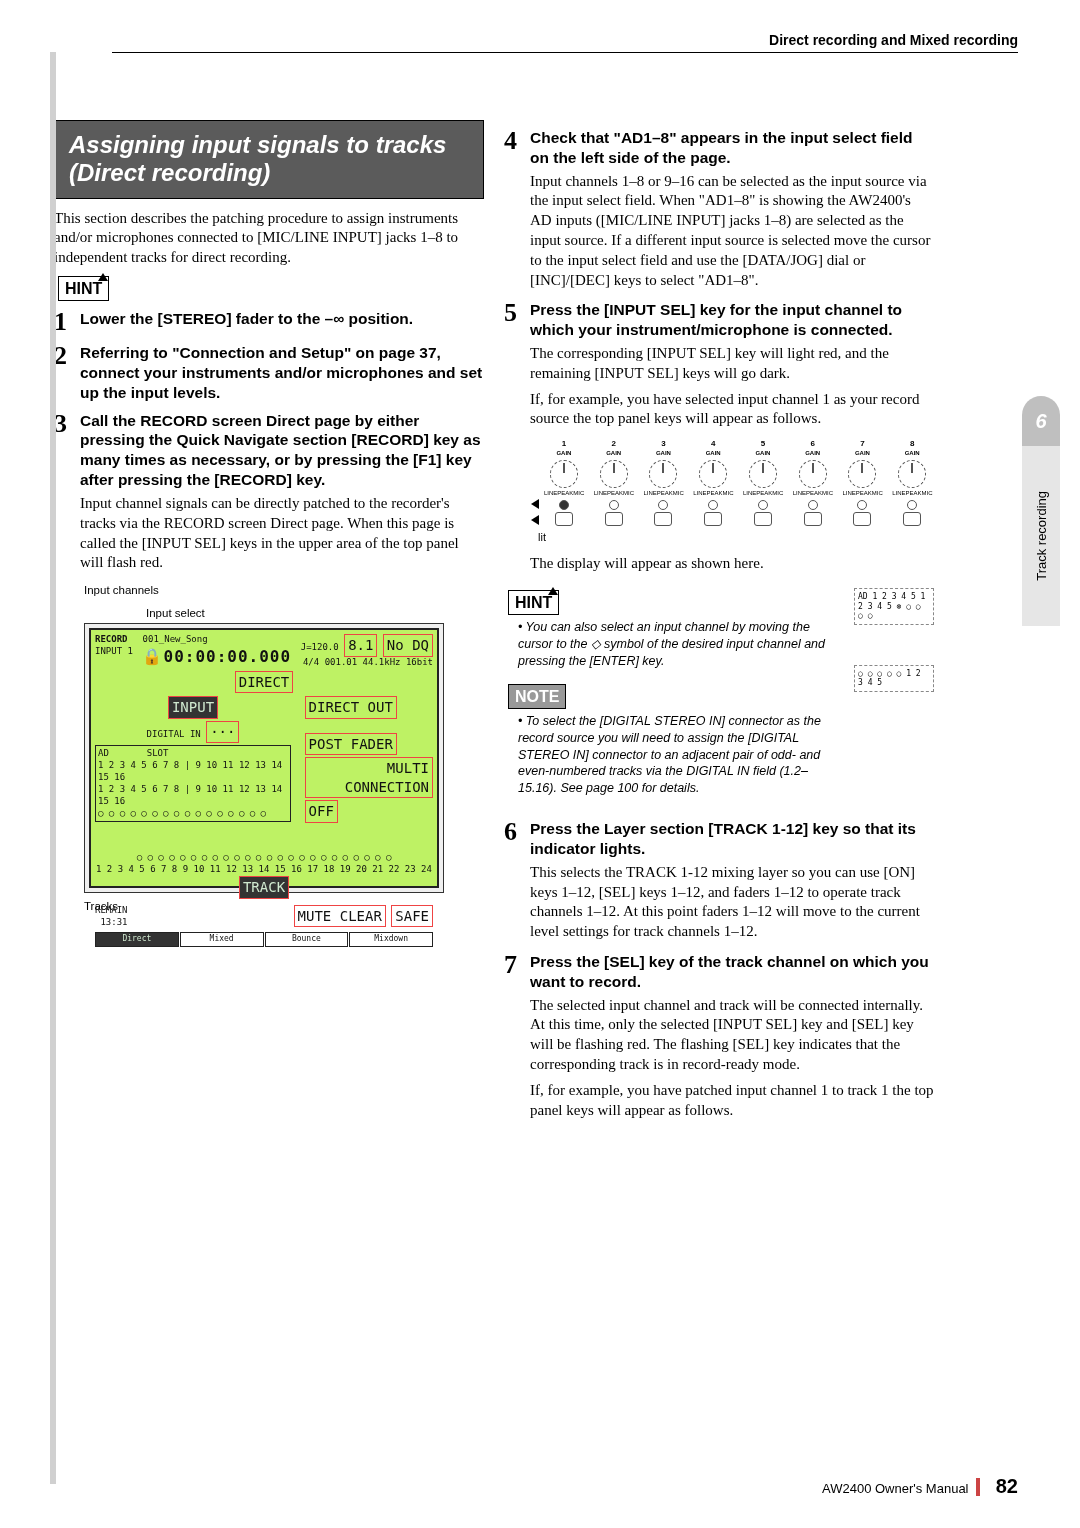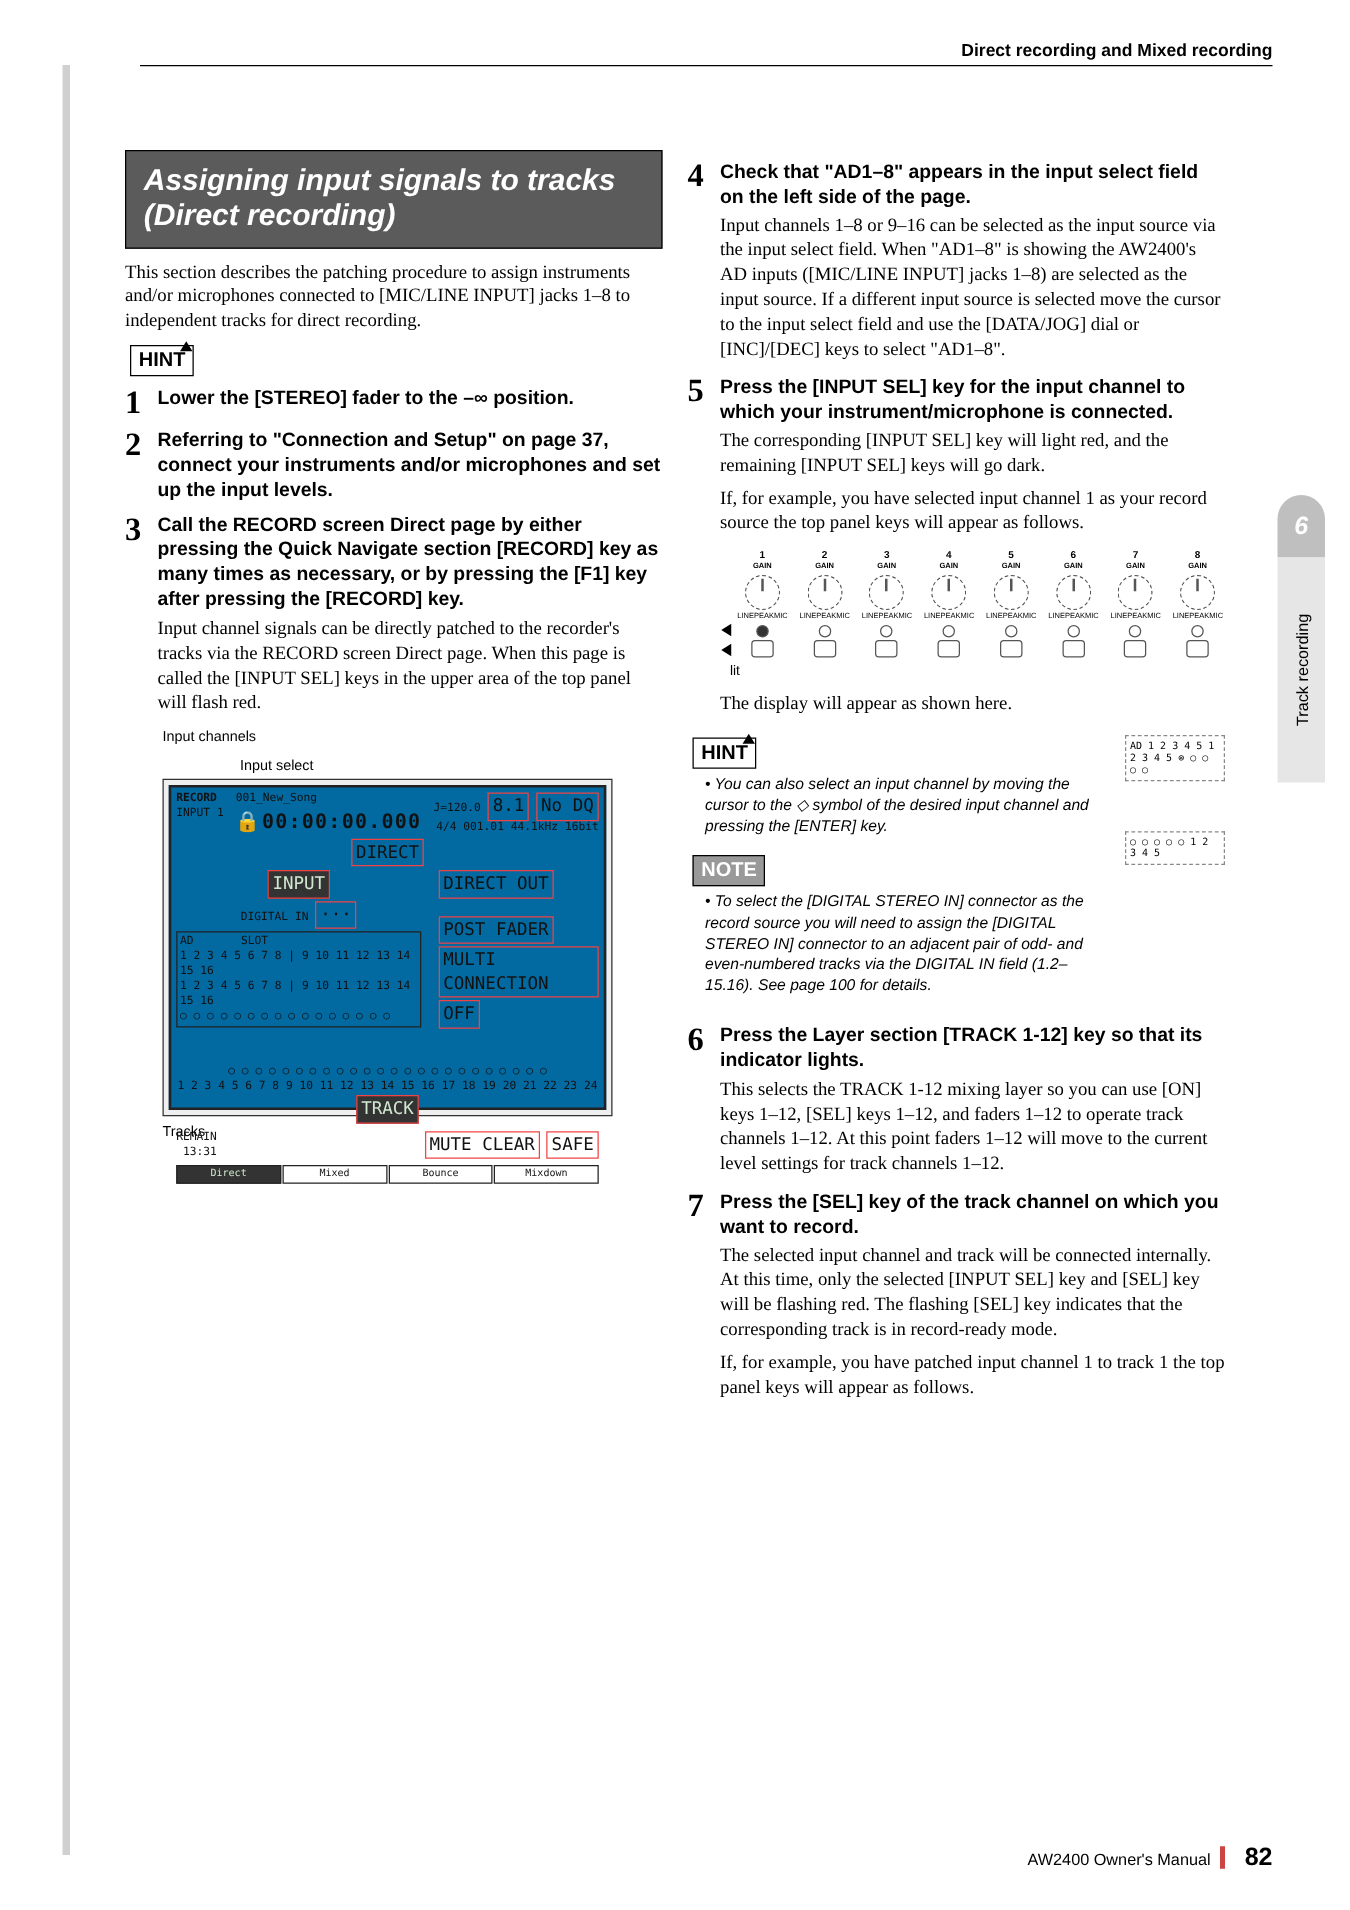--- a/index.html
+++ b/index.html
@@ -1,17 +1,17 @@
 <!DOCTYPE html>
 <html><head>
 <meta charset="utf-8">
 <style>
   * { margin: 0; padding: 0; box-sizing: border-box; }
   body { font-family: "Times New Roman", serif; background: #fff; width: 1080px; height: 1528px; position: relative; color: #000; }
-  .page { position: relative; width: 100%; height: 100%; padding: 38px 62px 40px 100px; }
+  .page { position: relative; width: 100%; height: 100%; padding: 38px 62px 40px 54px; }
   .header-line { border-top: 1px solid #000; position: absolute; top: 52px; left: 112px; right: 62px; }
   .header-text { position: absolute; top: 32px; right: 62px; font-size: 14px; font-family: Arial, sans-serif; font-weight: bold; }
   .side-accent { position: absolute; left: 50px; top: 52px; bottom: 44px; width: 6px; background: #d0d0d0; }
   .tab { position: absolute; right: 20px; top: 396px; width: 38px; height: 230px; }
   .tab-cap { width: 38px; height: 50px; background: #bfbfbf; border-radius: 19px 19px 0 0; display: flex; align-items: center; justify-content: center; }
   .tab-num { font-family: Arial; font-size: 20px; font-style: italic; color: #fff; font-weight: bold; }
   .tab-body { width: 38px; height: 180px; background: #e6e6e6; display: flex; align-items: center; justify-content: center; }
   .tab-label { writing-mode: vertical-rl; transform: rotate(180deg); font-family: Arial; font-size: 13px; }
   .cols { display: flex; gap: 20px; margin-top: 82px; }
   .col { width: 430px; font-size: 15px; line-height: 1.32; }
@@ -21,21 +21,21 @@
   .hint-wrap, .note-wrap { margin: 6px 0 4px 4px; position: relative; }
   .hint-arrow { position: absolute; left: 40px; top: -3px; width: 0; height: 0; border-left: 5px solid transparent; border-right: 5px solid transparent; border-bottom: 8px solid #000; }
   .hint-text { font-style: italic; font-size: 12.5px; font-family: Arial; margin: 2px 0 14px 14px; line-height: 1.35; }
   .note-box { background: #999; color: #fff; border: 1px solid #000; }
   .step { display: flex; margin: 8px 0 4px 0; }
   .step-num { font-family: "Times New Roman"; font-weight: bold; font-size: 26px; width: 26px; flex-shrink: 0; line-height: 1; }
   .step-head { font-family: Arial; font-weight: bold; font-size: 15.5px; line-height: 1.28; }
   .step-body { margin: 4px 0 10px 26px; }
   .screen-img { margin: 2px 0 4px 30px; }
   .screen-img .outer { width: 360px; height: 270px; border: 1px solid #333; background: #efefef; position: relative; padding: 4px; }
-  .lcd { width: 100%; height: 100%; background: #0369a1; border: 2px solid #222; padding: 4px; font-family: monospace; font-size: 9px; color: #111; }
+  .lcd { width: 100%; height: 100%; background: #bef264; border: 2px solid #222; padding: 4px; font-family: monospace; font-size: 9px; color: #111; }
   .lcd-row { display: flex; justify-content: space-between; margin-bottom: 2px; }
   .lcd-block { border: 1px solid #ef4444; padding: 1px 3px; font-size: 14px; display: inline-block; }
   .lcd-big { font-size: 16px; font-weight: bold; letter-spacing: 1px; }
   .lcd-section { border: 1px solid #222; padding: 2px; margin: 2px 0; }
   .lcd-tabs { display: flex; gap: 1px; margin-top: 4px; }
   .lcd-tab { flex: 1; border: 1px solid #222; text-align: center; font-size: 8px; padding: 1px 0; }
   .lcd-tab.active { background: #333; color: #cfe8cf; }
   .knob-row { display: flex; gap: 6px; margin: 10px 0 4px 26px; }
   .knob-unit { width: 48px; display: flex; flex-direction: column; align-items: center; }
   .knob-unit .n { font-family: Arial; font-weight: bold; font-size: 8px; }
@@ -125,21 +125,21 @@
                 <div class="lcd-section">
                   <span>AD</span>&nbsp;&nbsp;&nbsp;&nbsp;&nbsp;&nbsp;&nbsp;<span>SLOT</span><br>
                   1 2 3 4 5 6 7 8 | 9 10 11 12 13 14 15 16<br>
                   1 2 3 4 5 6 7 8 | 9 10 11 12 13 14 15 16<br>
                   ○ ○ ○ ○ ○ ○ ○ ○  ○ ○ ○ ○ ○ ○ ○ ○
                 </div>
               </div>
               <div style="width:38%;">
                 <span class="lcd-block">DIRECT OUT</span><br>
                 <span class="lcd-block" style="margin-top:14px;">POST FADER</span><br>
-                <span class="lcd-block" style="margin-top:2px;">MULTI CONNECTION</span><br>
+                <span class="lcd-block" style="margin-top:2px;text-align:right;">MULTI CONNECTION</span><br>
                 <span class="lcd-block" style="margin-top:2px;">OFF</span>
               </div>
             </div>
             <div style="margin-top:28px;text-align:center;">
               ○ ○ ○ ○ ○ ○ ○ ○ ○ ○ ○ ○ ○ ○ ○ ○ ○ ○ ○ ○ ○ ○ ○ ○<br>
               1 2 3 4 5 6 7 8 9 10 11 12 13 14 15 16 17 18 19 20 21 22 23 24<br>
               <span class="lcd-block" style="background:#333;color:#cfe8cf;">TRACK</span>
             </div>
             <div class="lcd-row" style="margin-top:6px;">
               <span><span>REMAIN</span><br>&nbsp;<span>13:31</span></span>

